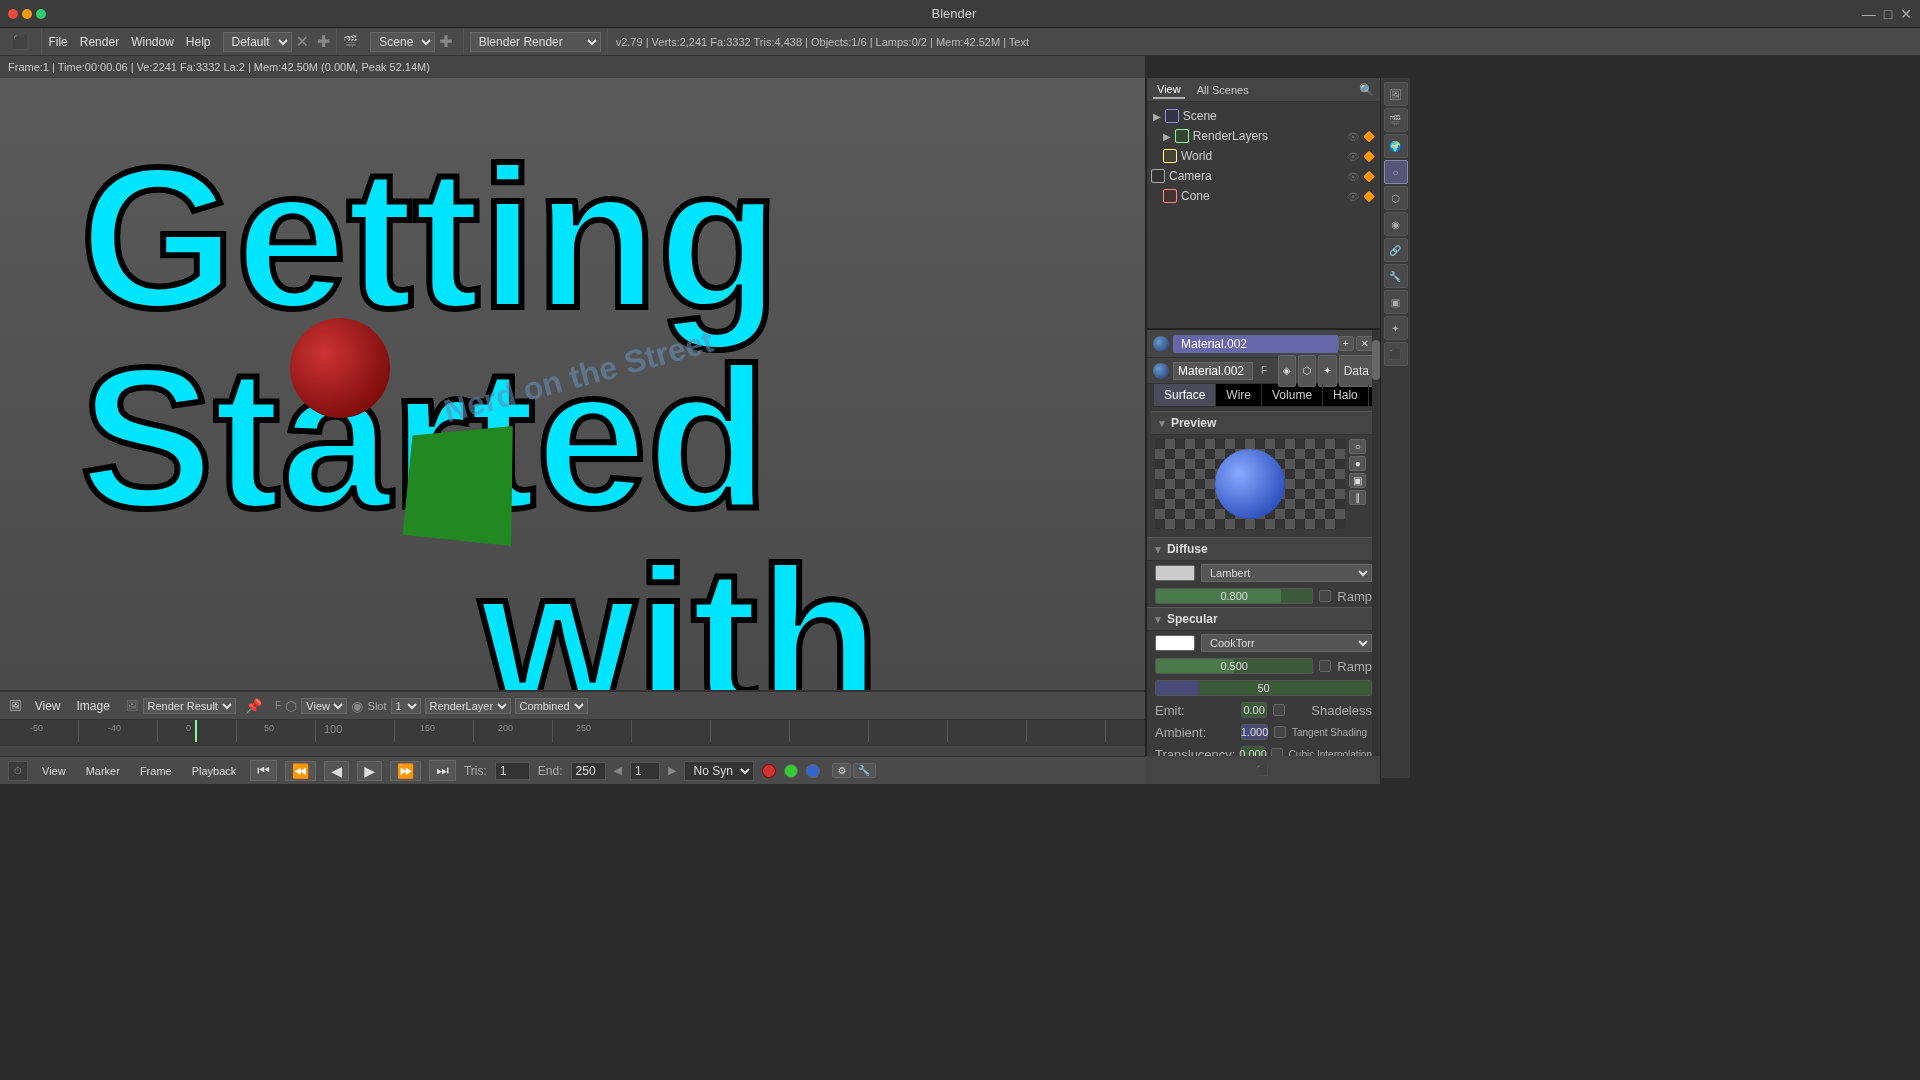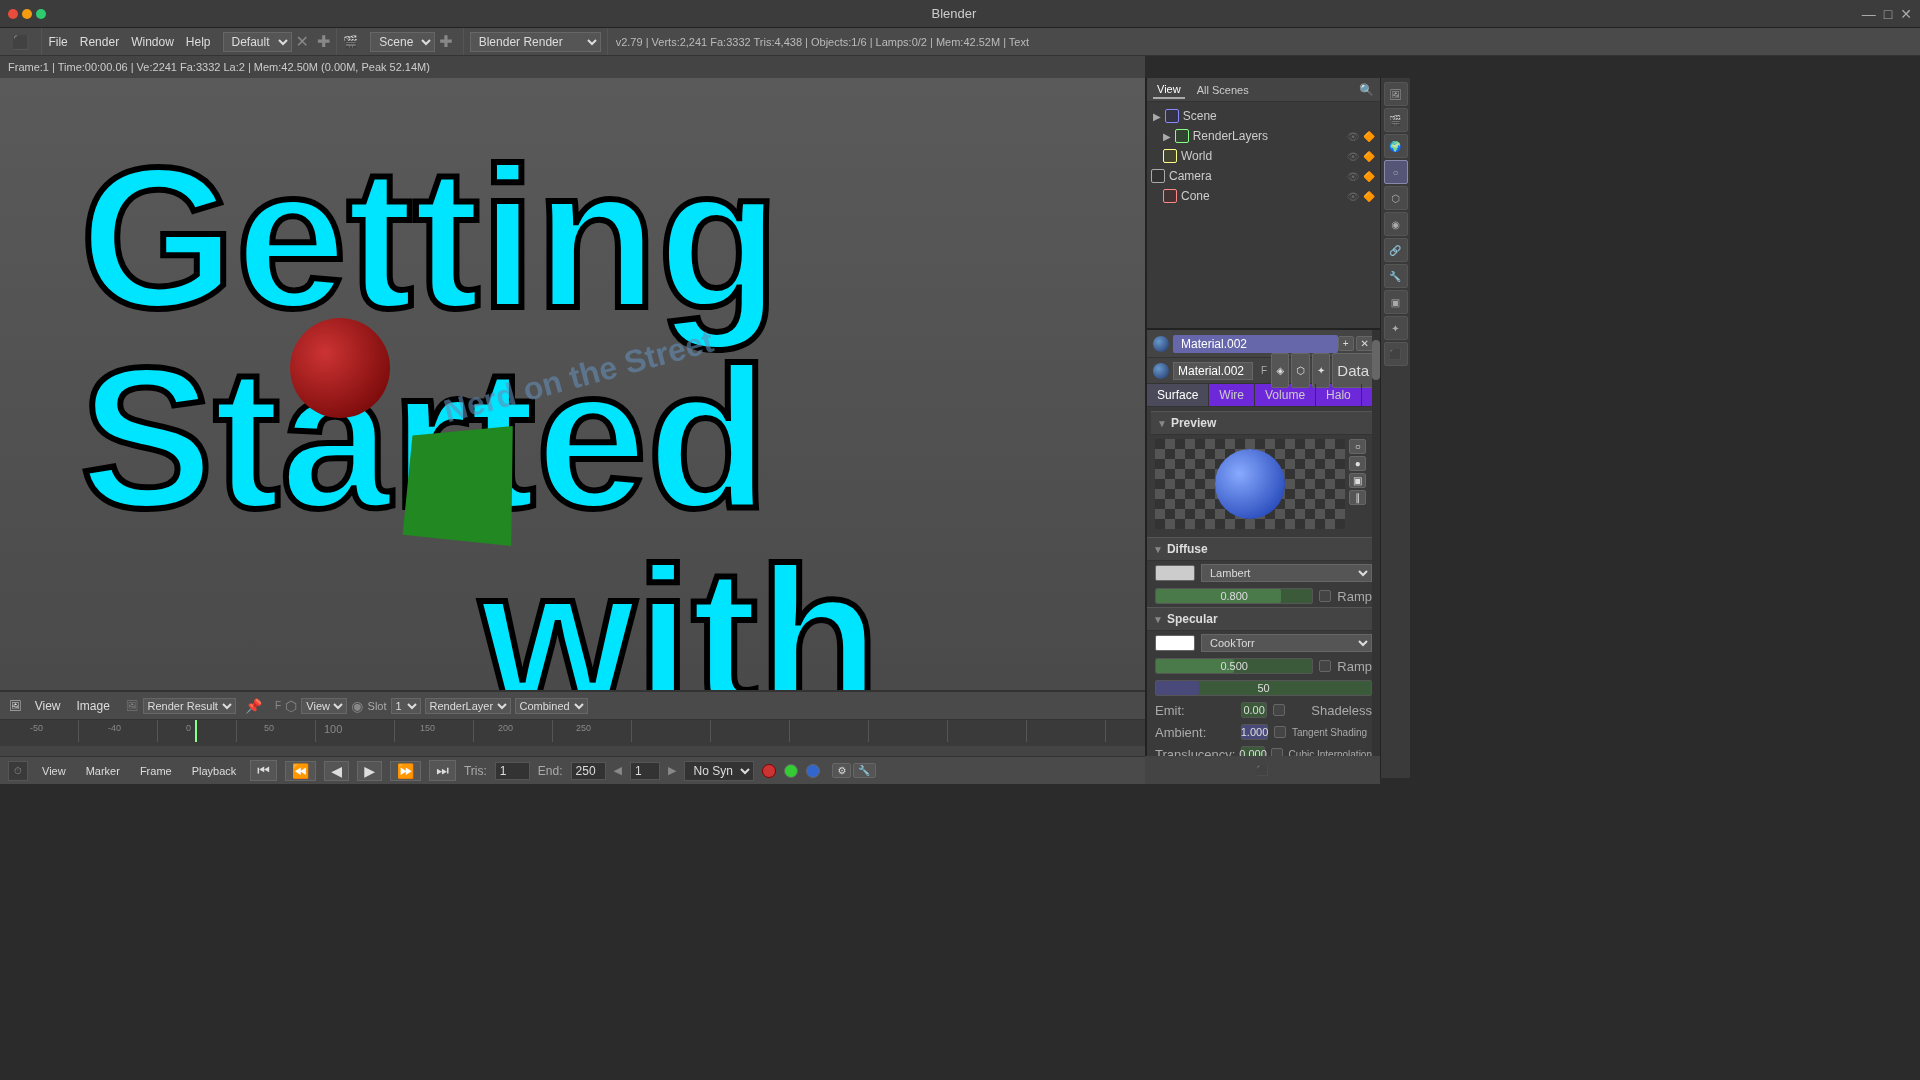--- a/index.html
+++ b/index.html
@@ -431,22 +431,23 @@
     }
     .mat-name-input {
       background: #555;
       color: #fff;
       border: 1px solid #666;
       font-size: 12px;
       padding: 1px 4px;
     }
     #shader-tabs {
       display: flex;
-      background: #6d28d9;
+      background: #000000;
       border-bottom: 1px solid #333;
+      margin-left: 7px;
     }
     .shader-tab {
       padding: 4px 10px;
       font-size: 12px;
       color: #ccc;
       cursor: pointer;
       border-right: 1px solid #333;
     }
     .shader-tab.active {
       background: #4a4a5a;
@@ -797,21 +798,21 @@
   </div>
 
   <div id="material-sub-header">
     <div class="mat-ball"></div>
     <input class="mat-name-input" value="Material.002" style="width: 80px;">
     <span style="color:#aaa;font-size:10px;margin-left:4px;">F</span>
     <div style="display:flex;gap:2px;margin-left:auto;">
       <button class="ctrl-btn" style="font-size:10px;padding:1px 4px;">◈</button>
       <button class="ctrl-btn" style="font-size:10px;padding:1px 4px;">⬡</button>
       <button class="ctrl-btn" style="font-size:10px;padding:1px 4px;">✦</button>
-      <button class="ctrl-btn" style="font-size:15px;padding:8px 4px;">Data</button>
+      <button class="ctrl-btn" style="font-size:12px;padding:8px 4px;">Data</button>
     </div>
   </div>
 
   <div id="shader-tabs">
     <div class="shader-tab active">Surface</div>
     <div class="shader-tab">Wire</div>
     <div class="shader-tab">Volume</div>
     <div class="shader-tab">Halo</div>
   </div>
 

